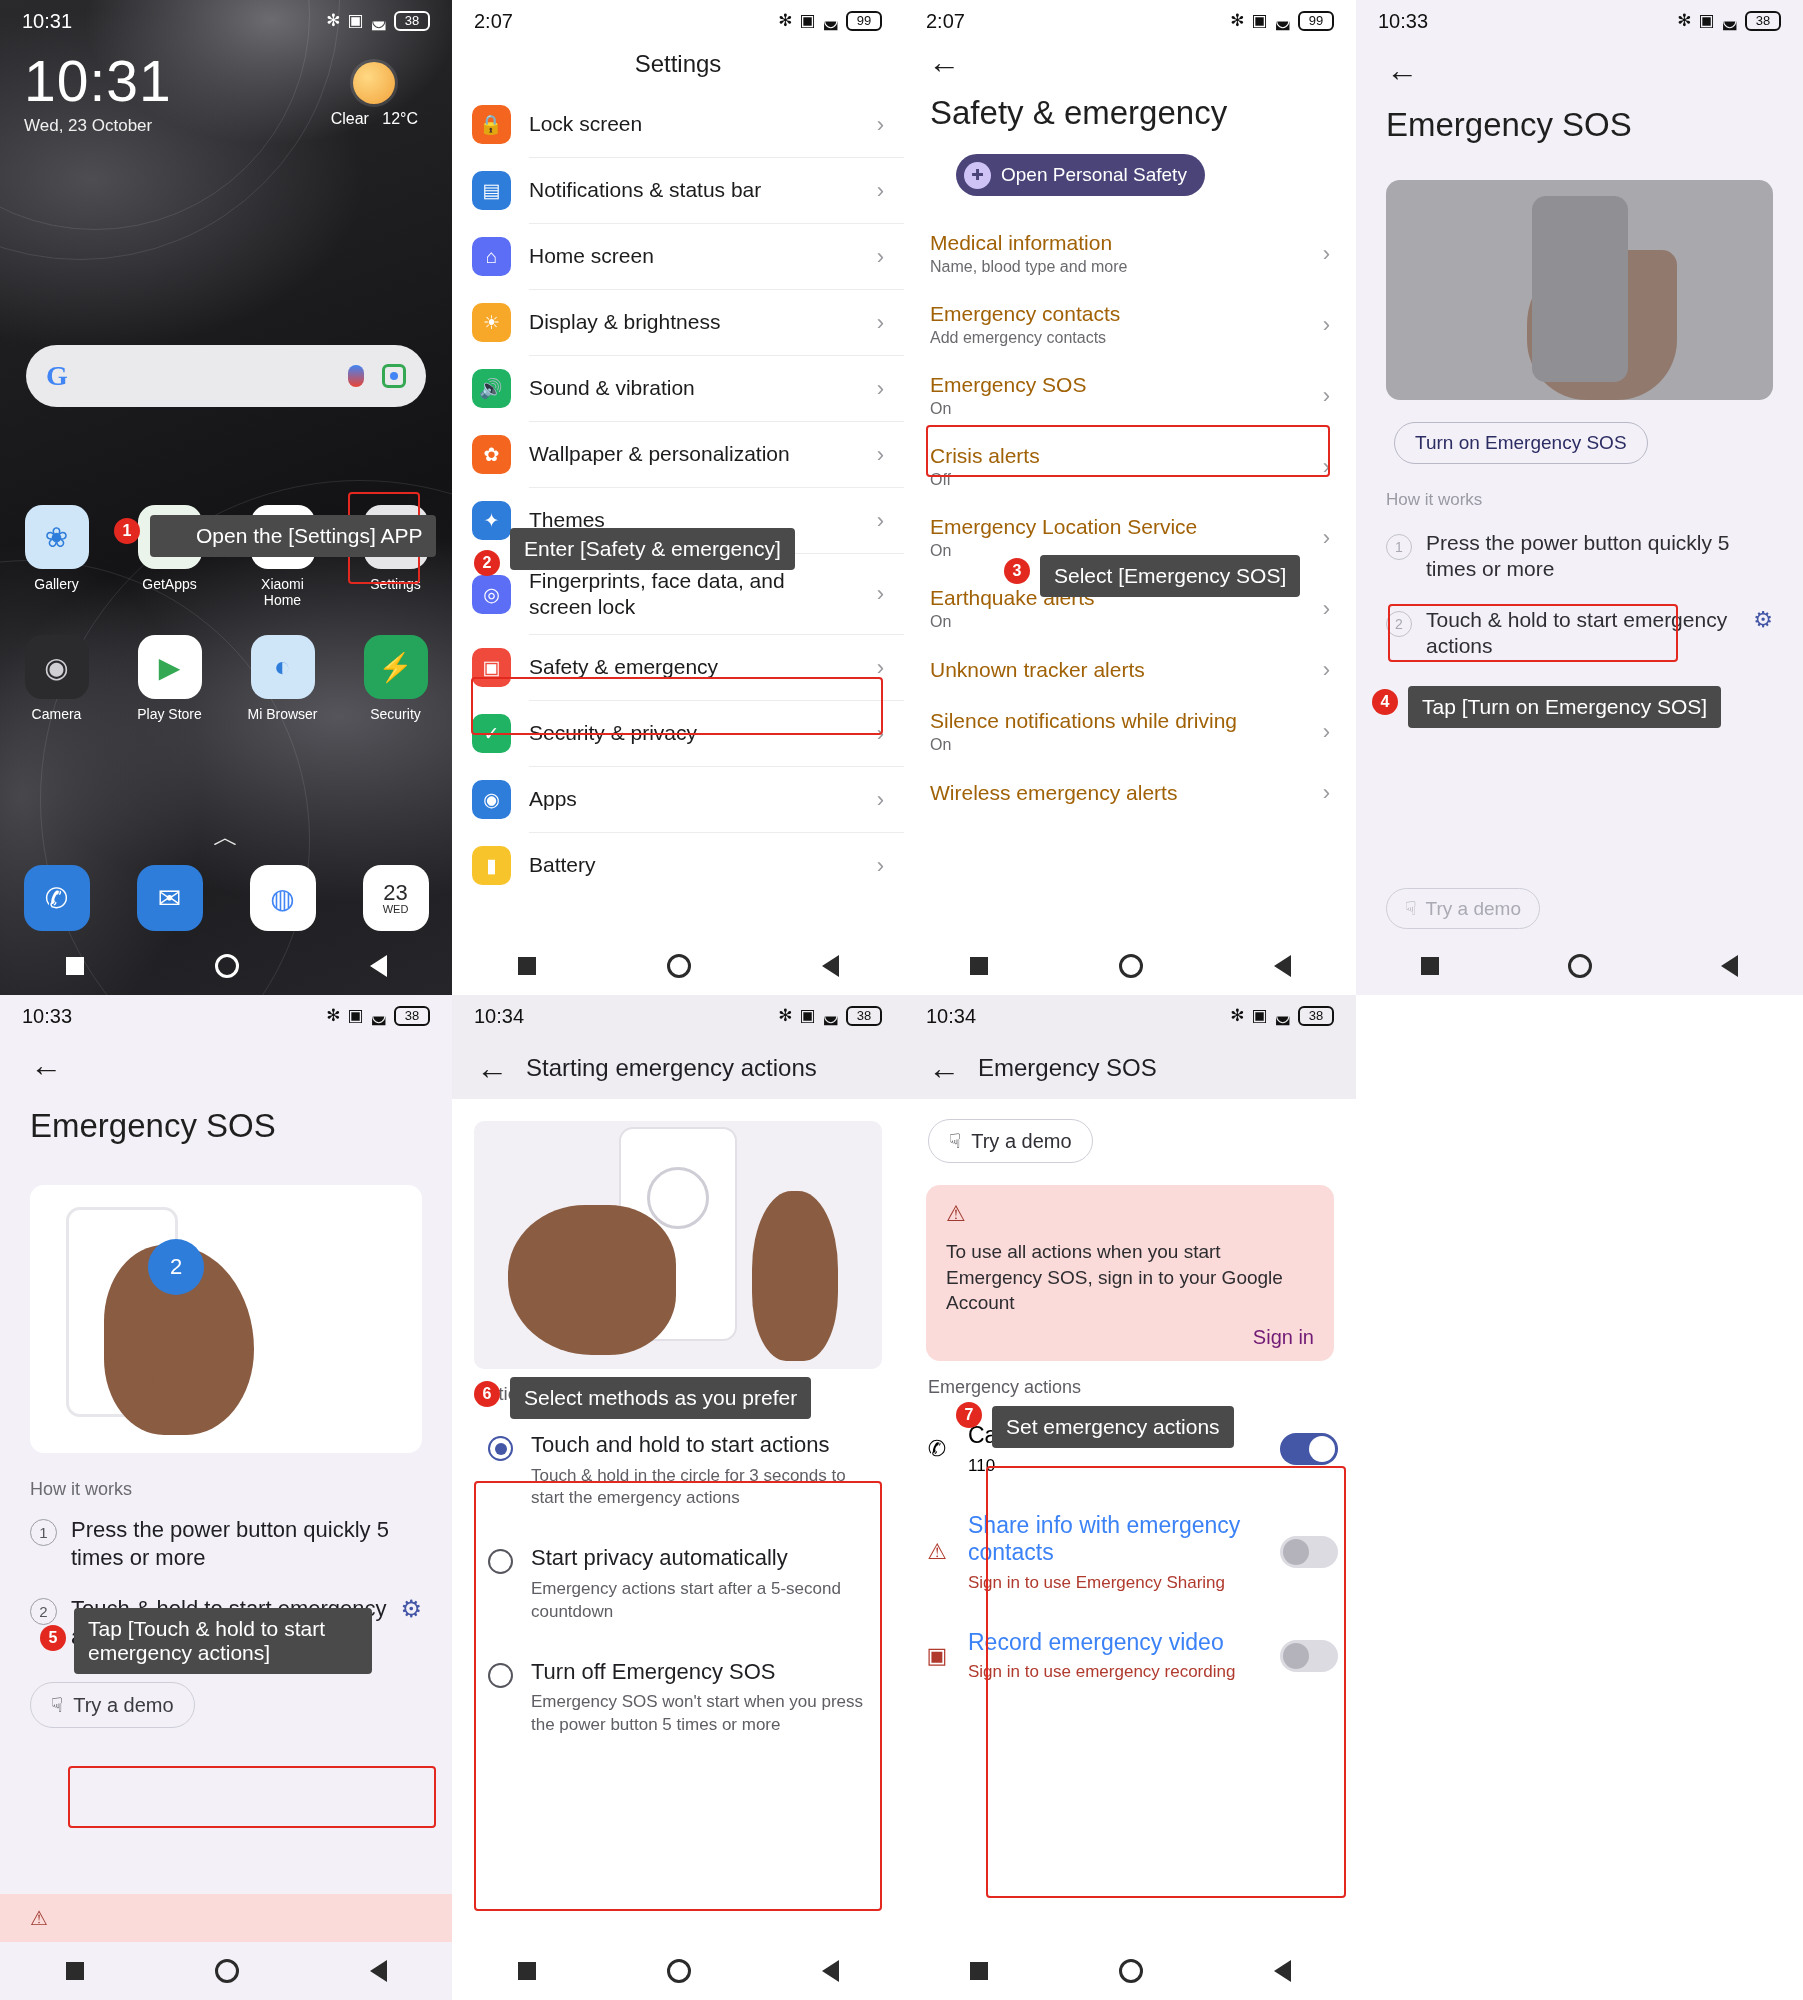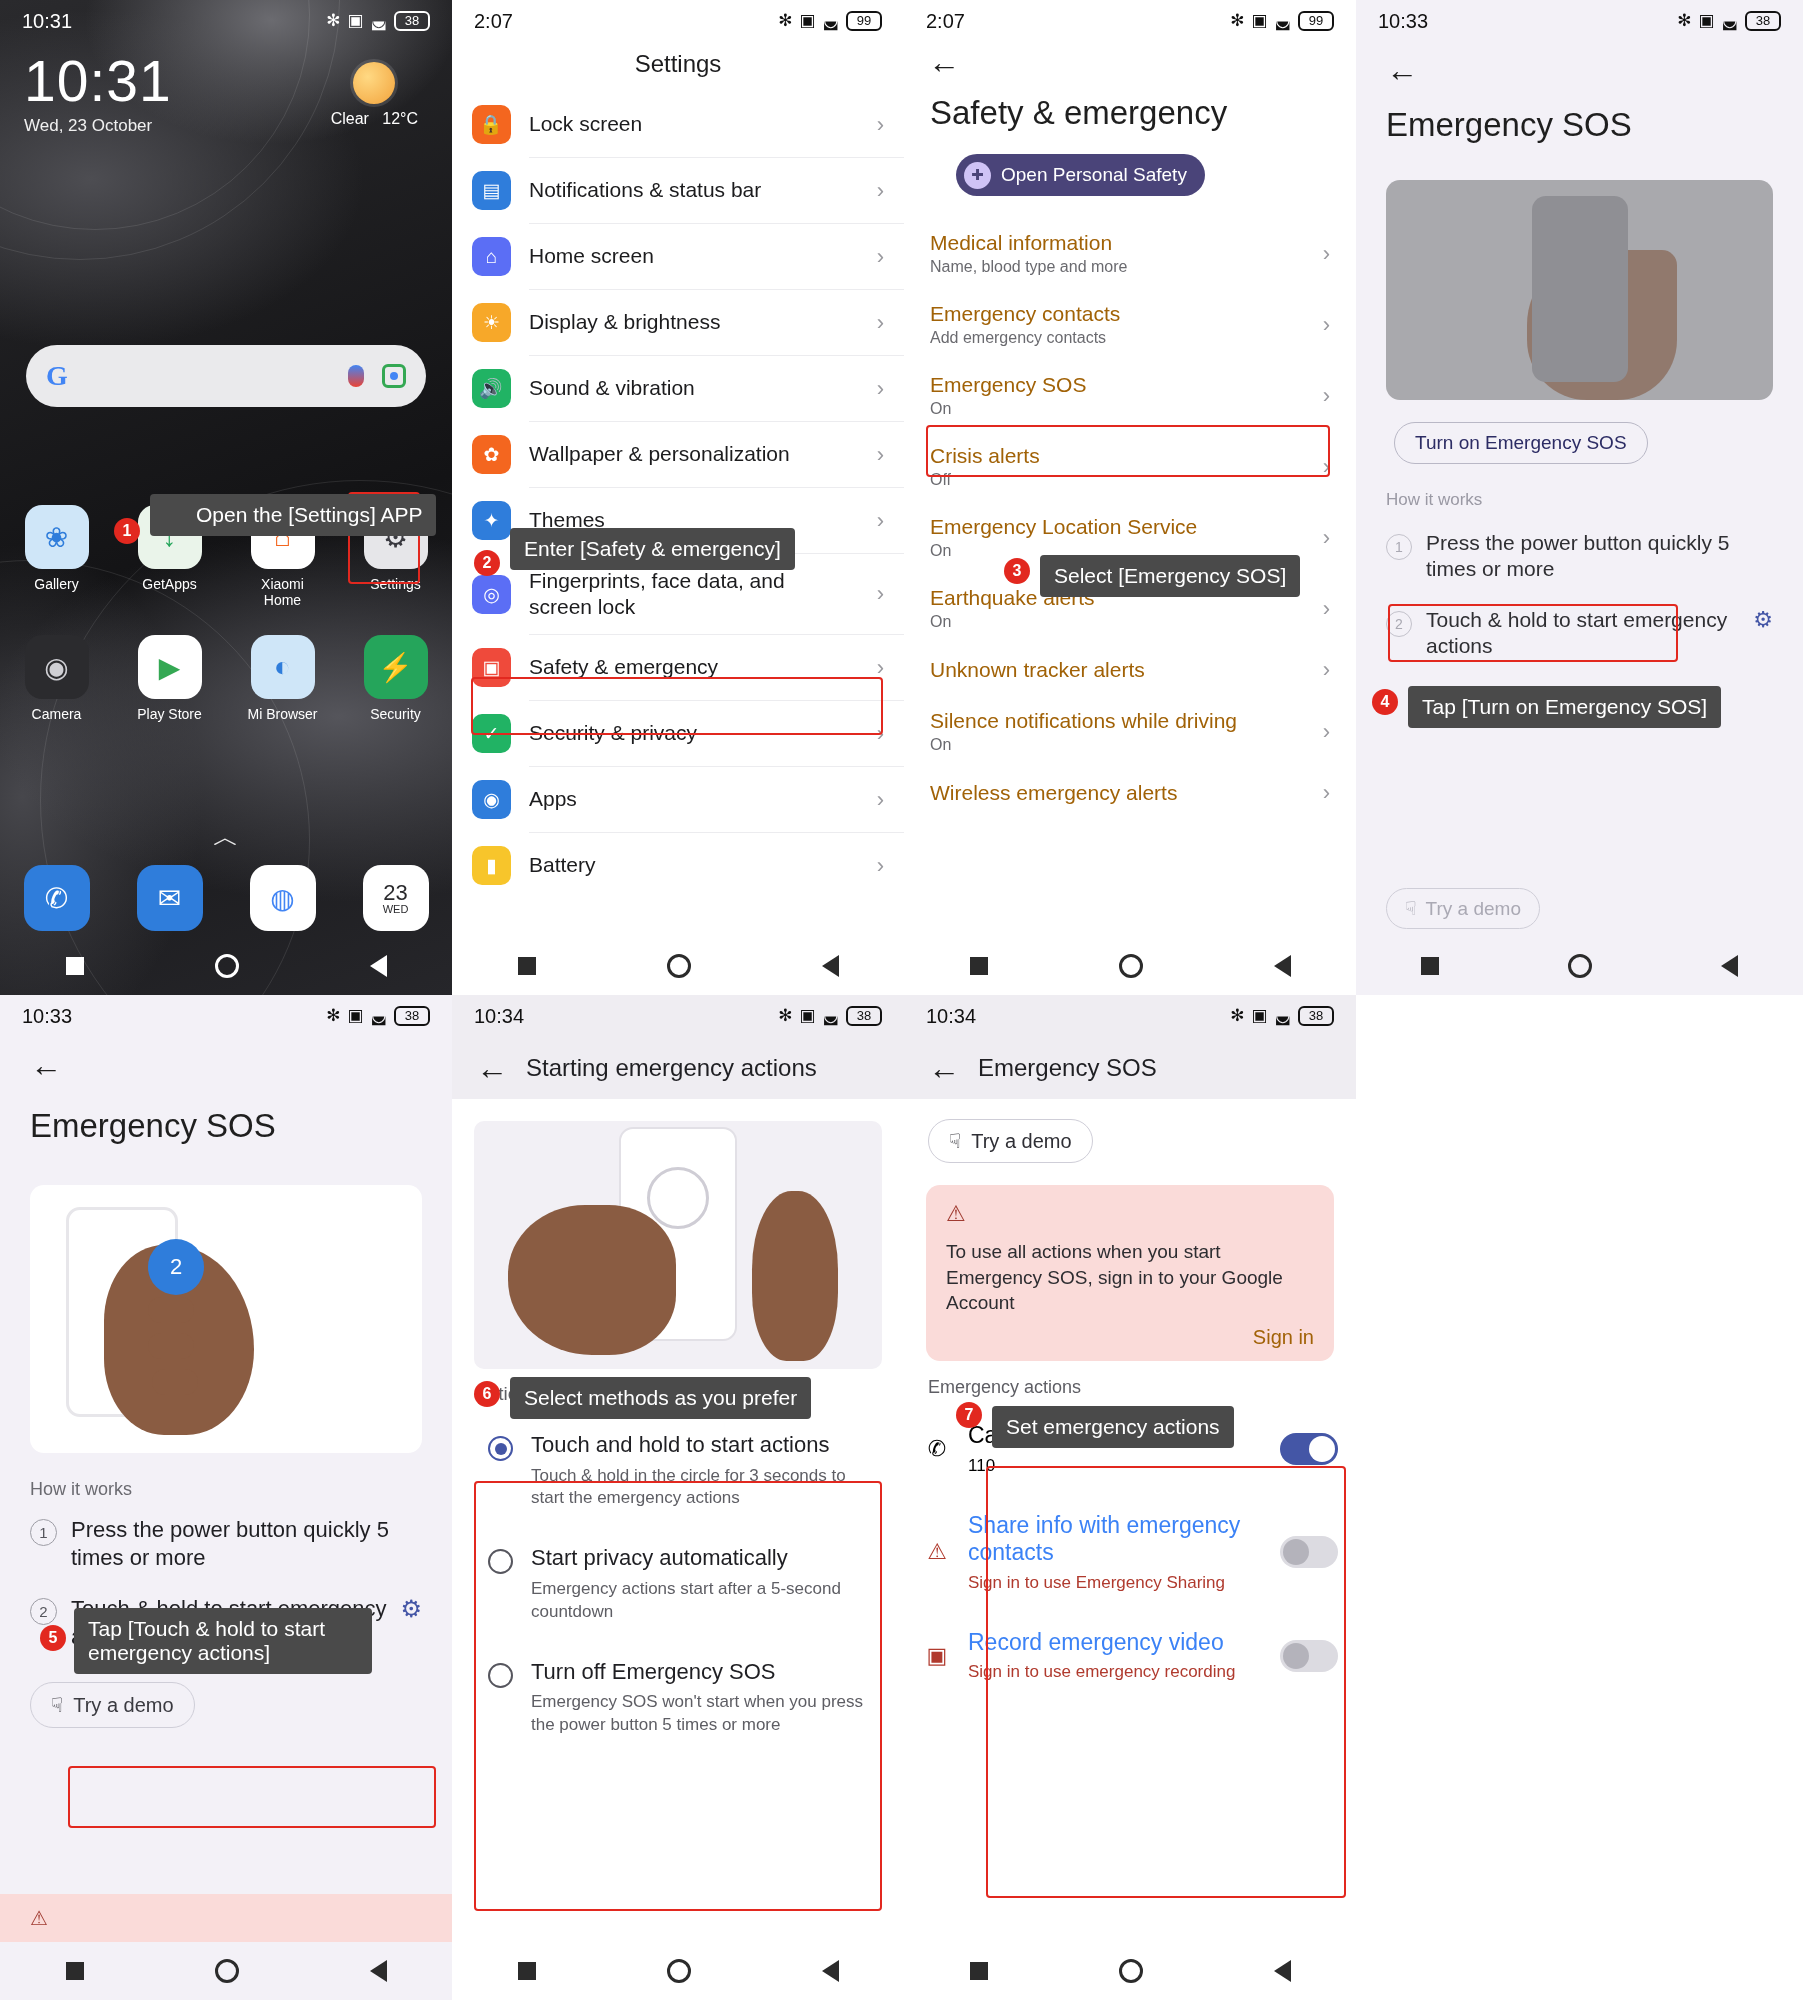--- a/index.html
+++ b/index.html
@@ -403,21 +403,21 @@
     padding: 9px 20px; font-size: 20px; color: #2f2f35;
     display: inline-flex; gap: 10px; align-items: center;
   }
   #p7 .banner {
     margin: 22px 22px 0 22px;
     background: #fadbd9; border-radius: 14px;
     padding: 16px 20px 12px 20px;
   }
   #p7 .banner .warn { color: #a03a30; font-size: 22px; }
   #p7 .banner .msg { font-size: 19px; color: #2d2d31; margin-top: 12px; line-height: 1.35; }
-  #p7 .banner .signin { text-align: right; color: #a16207; font-size: 20px; margin-top: 10px; }
+  #p7 .banner .signin { text-align: right; color: #701a75; font-size: 20px; margin-top: 10px; }
   #p7 .secthead { font-size: 18px; color: #5e5e64; padding: 16px 24px 6px 24px; }
   #p7 .arow {
     display: flex; gap: 16px; align-items: center;
     padding: 18px 18px;
   }
   #p7 .arow .ic { width: 30px; text-align: center; font-size: 22px; flex: none; }
   #p7 .arow .t { font-size: 23px; line-height: 1.2; }
   #p7 .arow .s { font-size: 17px; margin-top: 6px; }
   #p7 .toggle {
     margin-left: auto; width: 58px; height: 32px; border-radius: 16px;
@@ -521,21 +521,21 @@
       <div class="sq" style="background:#2f7ddb;color:#fff;">✉</div>
       <div class="sq" style="background:#fff;color:#4285f4;">◍</div>
       <div class="sq" style="background:#fff;color:#2b2b2e;flex-direction:column;font-size:22px;line-height:1;">
         <span>23</span>
         <span style="font-size:11px;">WED</span>
       </div>
     </div>
 
     <div class="redbox" style="left:348px; top:492px; width:72px; height:92px;"></div>
     <div class="badge" style="left:114px; top:518px;">1</div>
-    <div class="callout" style="left:150px; top:494px;padding-left:46px;">Open the [Settings] APP</div>
+    <div class="callout" style="left:150px; top:515px;padding-left:46px;">Open the [Settings] APP</div>
 
     <div class="navbar">
       <span class="nav-sq"></span>
       <span class="nav-circ"></span>
       <span class="nav-tri"></span>
     </div>
   </div>
 
   <div class="panel" id="p2">
     <div class="statusbar">

